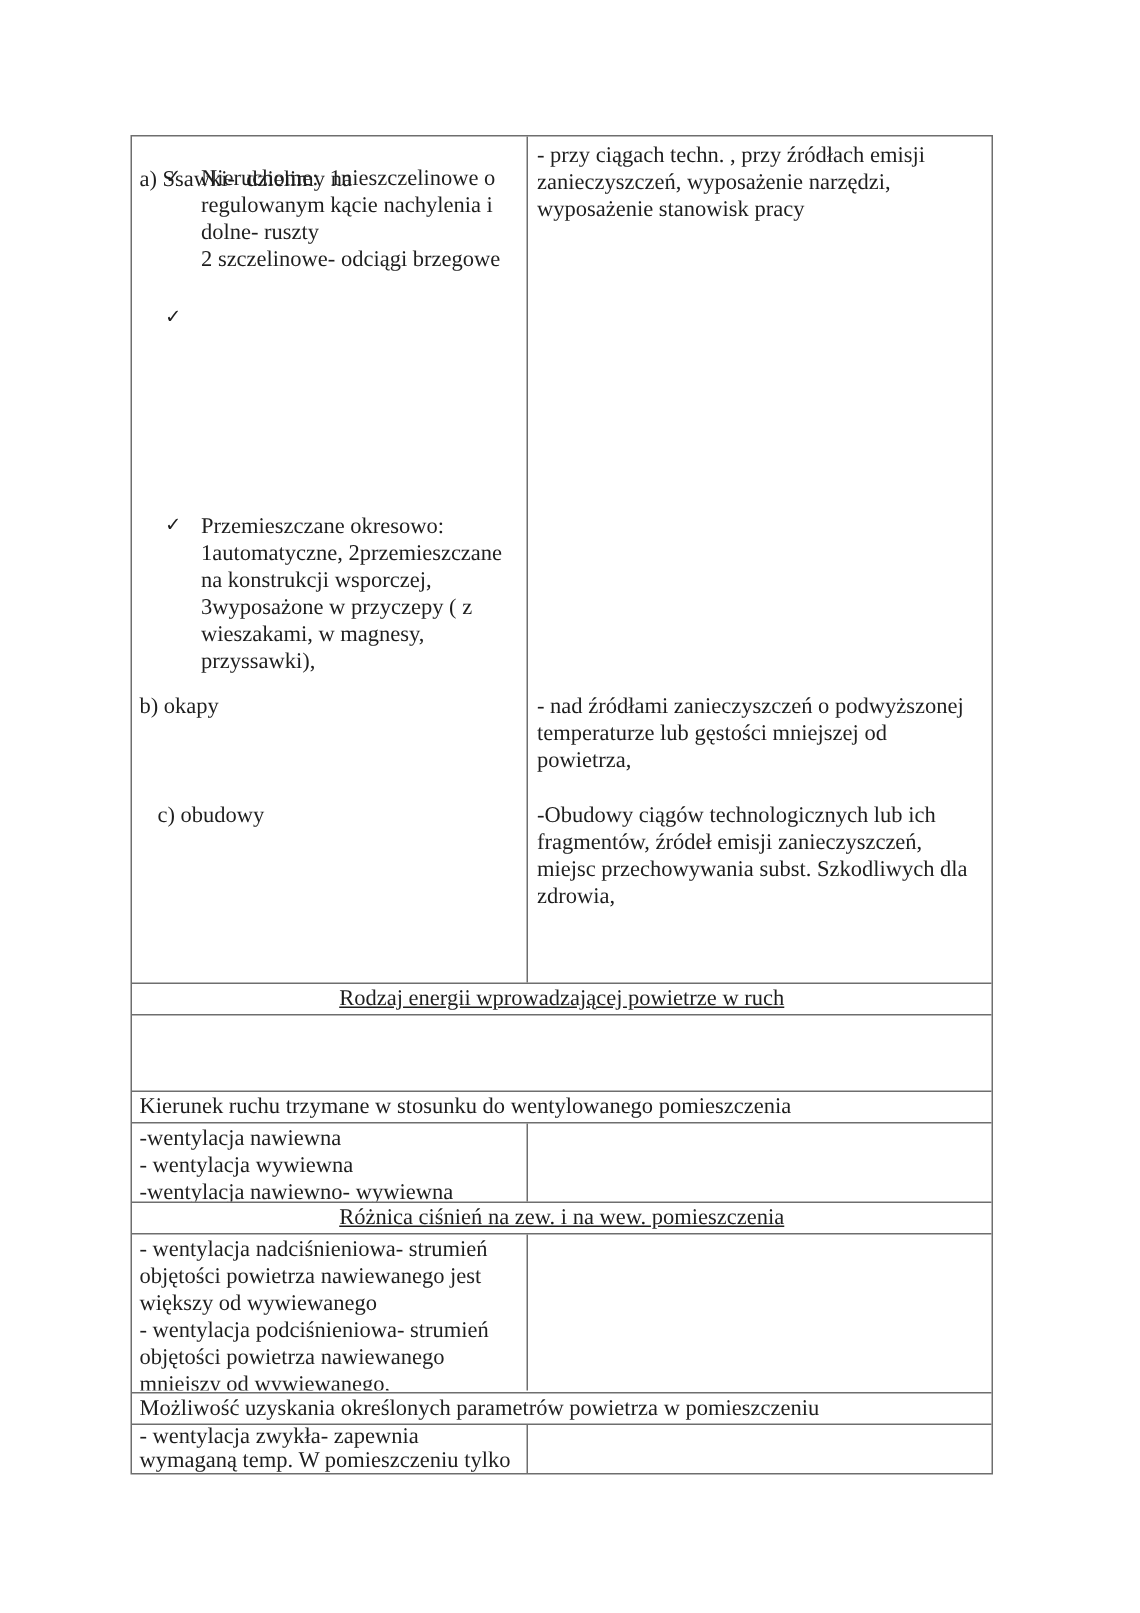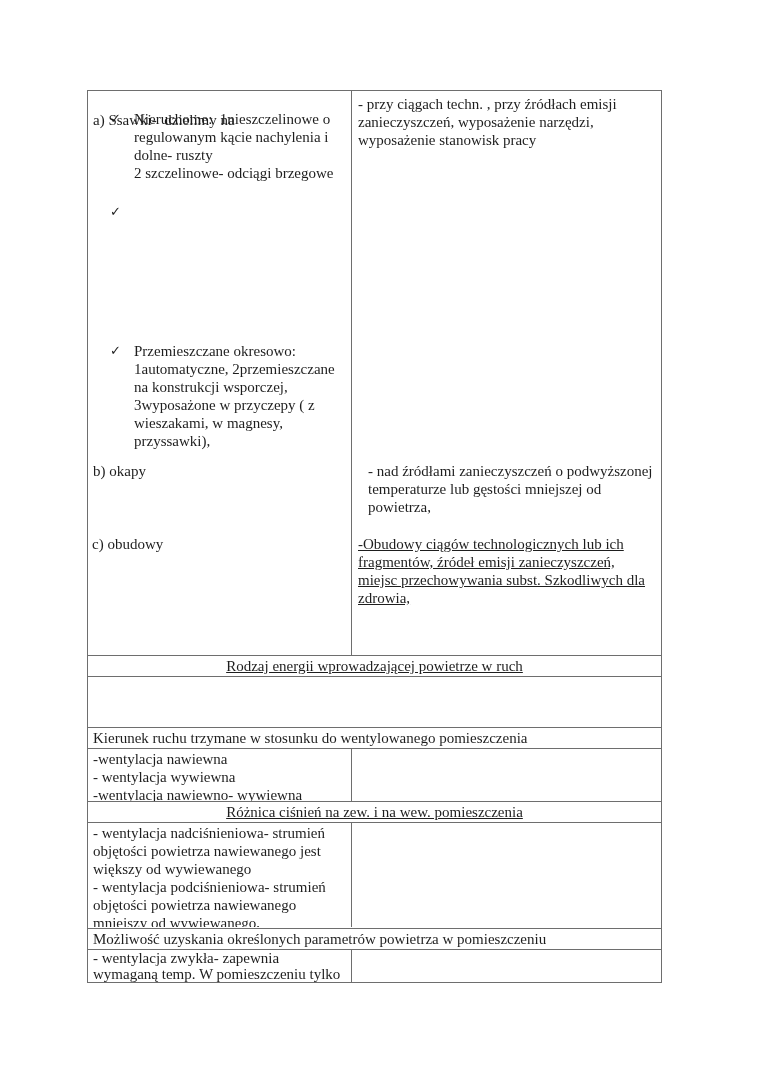--- a/index.html
+++ b/index.html
@@ -75,31 +75,31 @@
           <span class="pre">Przemieszczane okresowo:
 1automatyczne, 2przemieszczane
 na konstrukcji wsporczej,
 3wyposażone w przyczepy ( z
 wieszakami, w magnesy,
 przyssawki),</span>
         </div>
 
         <p class="abs pre" style="top:371px; left:5px;">b) okapy</p>
 
-        <p class="abs pre" style="top:444px; left:4px;text-align:center;">c) obudowy</p>
+        <p class="abs pre" style="top:444px; left:17px;text-align:center;">c) obudowy</p>
       </div>
 
       <div class="cell-r">
         <p class="abs pre" style="top:4px; left:6px; right:2px;">- przy ciągach techn. , przy źródłach emisji
 zanieczyszczeń, wyposażenie narzędzi,
 wyposażenie stanowisk pracy</p>
-        <p class="abs pre" style="top:371px; left:16px; right:2px;">- nad źródłami zanieczyszczeń o podwyższonej
+        <p class="abs pre" style="top:371px; left:6px; right:2px;">- nad źródłami zanieczyszczeń o podwyższonej
 temperaturze lub gęstości mniejszej od
 powietrza,</p>
-        <p class="abs pre" style="top:444px; left:6px; right:2px;text-decoration:underline;">-Obudowy ciągów technologicznych lub ich
+        <p class="abs pre" style="top:444px; left:6px; right:2px;">-Obudowy ciągów technologicznych lub ich
 fragmentów, źródeł emisji zanieczyszczeń,
 miejsc przechowywania subst. Szkodliwych dla
 zdrowia,</p>
       </div>
     </div>
 
     <div class="hrow hcenter bt">Rodzaj energii wprowadzającej powietrze w ruch</div>
     <div class="trow drow r2 bt">
       <div class="cell-r pre"></div>
     </div>

